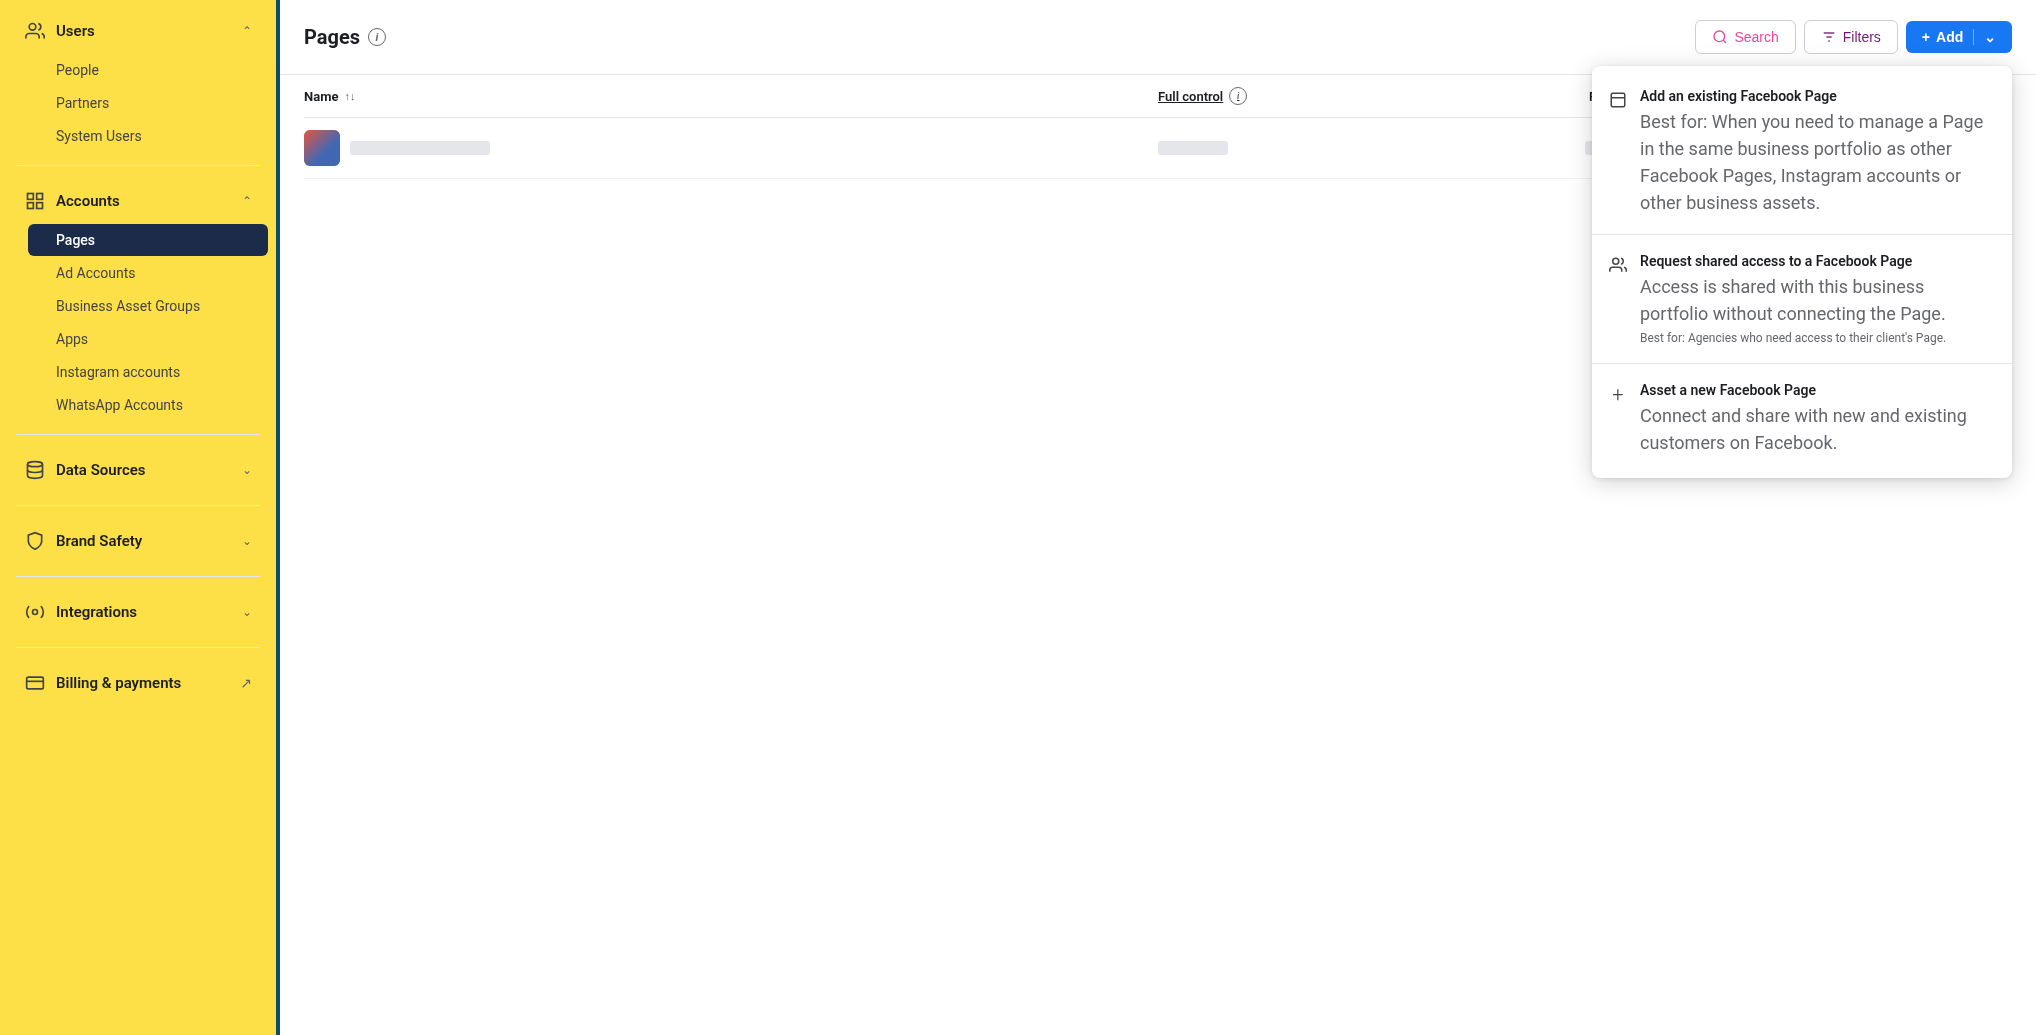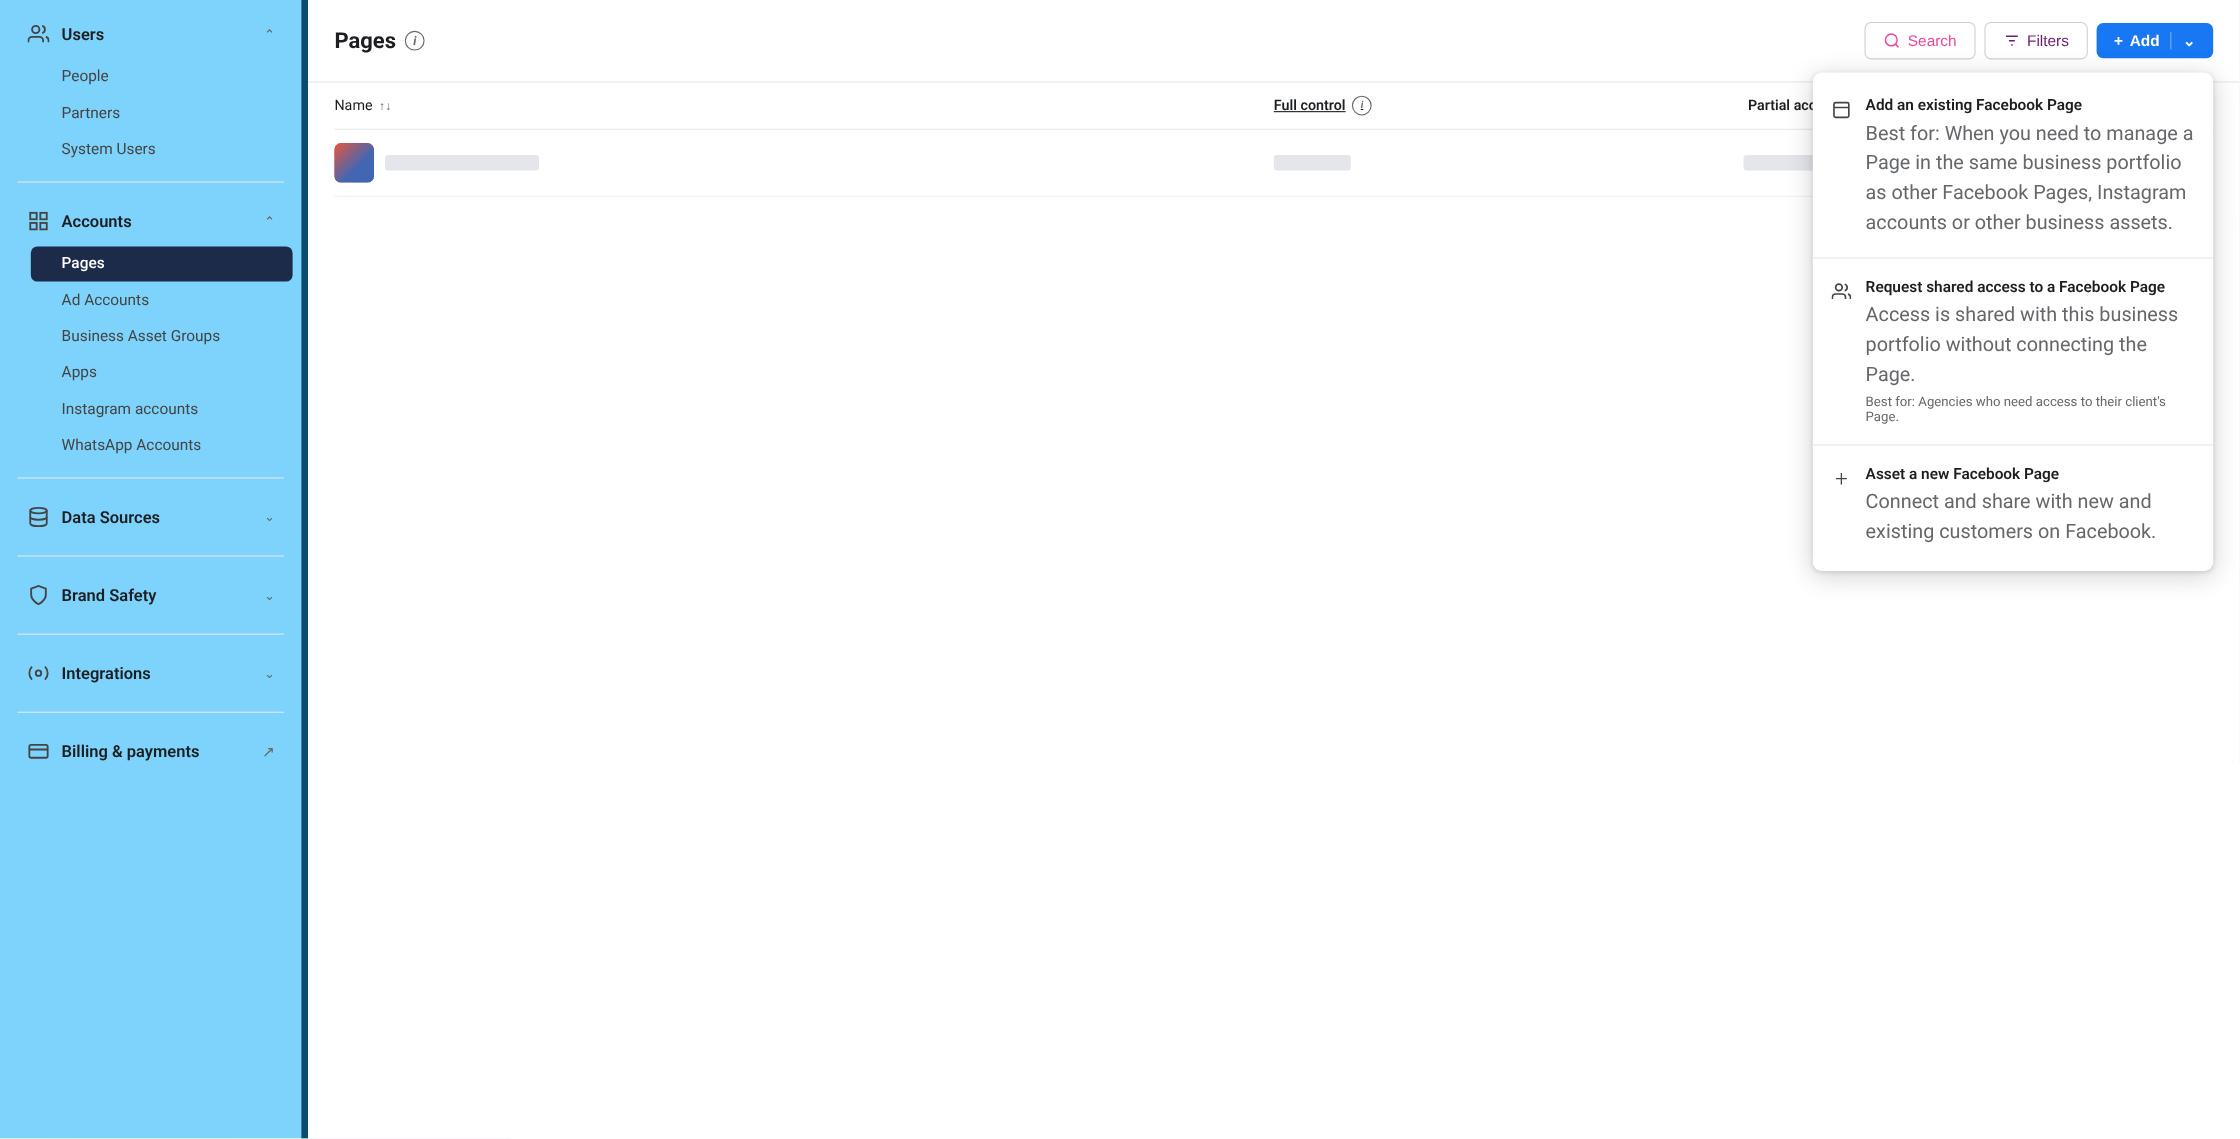--- a/index.html
+++ b/index.html
@@ -7,22 +7,22 @@
       font-family: -apple-system, BlinkMacSystemFont, 'Segoe UI', Roboto, Helvetica, Arial, sans-serif;
       background: linear-gradient(135deg, #e8f0f7 0%, #f0e8f7 50%, #e8f7f0 100%);
       min-height: 100vh;
       display: flex;
     }
 
     
     .sidebar {
       width: 280px;
       min-width: 280px;
-      background: #7dd3fc;
-      border-right: 6px solid #0c4a6e;
+      background: #fde047;
+      border-right: 4px solid #0c4a6e;
       display: flex;
       flex-direction: column;
       overflow-y: auto;
       min-height: 100vh;
     }
 
     .sidebar-section {
       padding: 8px 0;
     }
 
@@ -200,21 +200,21 @@
       display: flex;
       align-items: center;
       padding: 12px 0;
       border-bottom: 1px solid #e4e6eb;
       gap: 8px;
     }
 
     .col-name {
       flex: 2;
       font-size: 13px;
-      font-weight: 400;
+      font-weight: 700;
       color: #1c1e21;
       display: flex;
       align-items: center;
       gap: 6px;
     }
 
     .sort-icon {
       font-size: 11px;
       color: #65676b;
     }
@@ -293,21 +293,21 @@
 
     .cell-partial-access {
       flex: 1;
     }
 
     
     .dropdown-menu {
       position: absolute;
       top: 66px;
       right: 24px;
-      width: 364px;
+      width: 420px;
       background: #fff;
       border-radius: 8px;
       box-shadow: 0 4px 24px rgba(0,0,0,0.18), 0 1px 4px rgba(0,0,0,0.1);
       z-index: 100;
       padding: 8px 0;
     }
 
     .dropdown-item {
       display: flex;
       align-items: flex-start;

